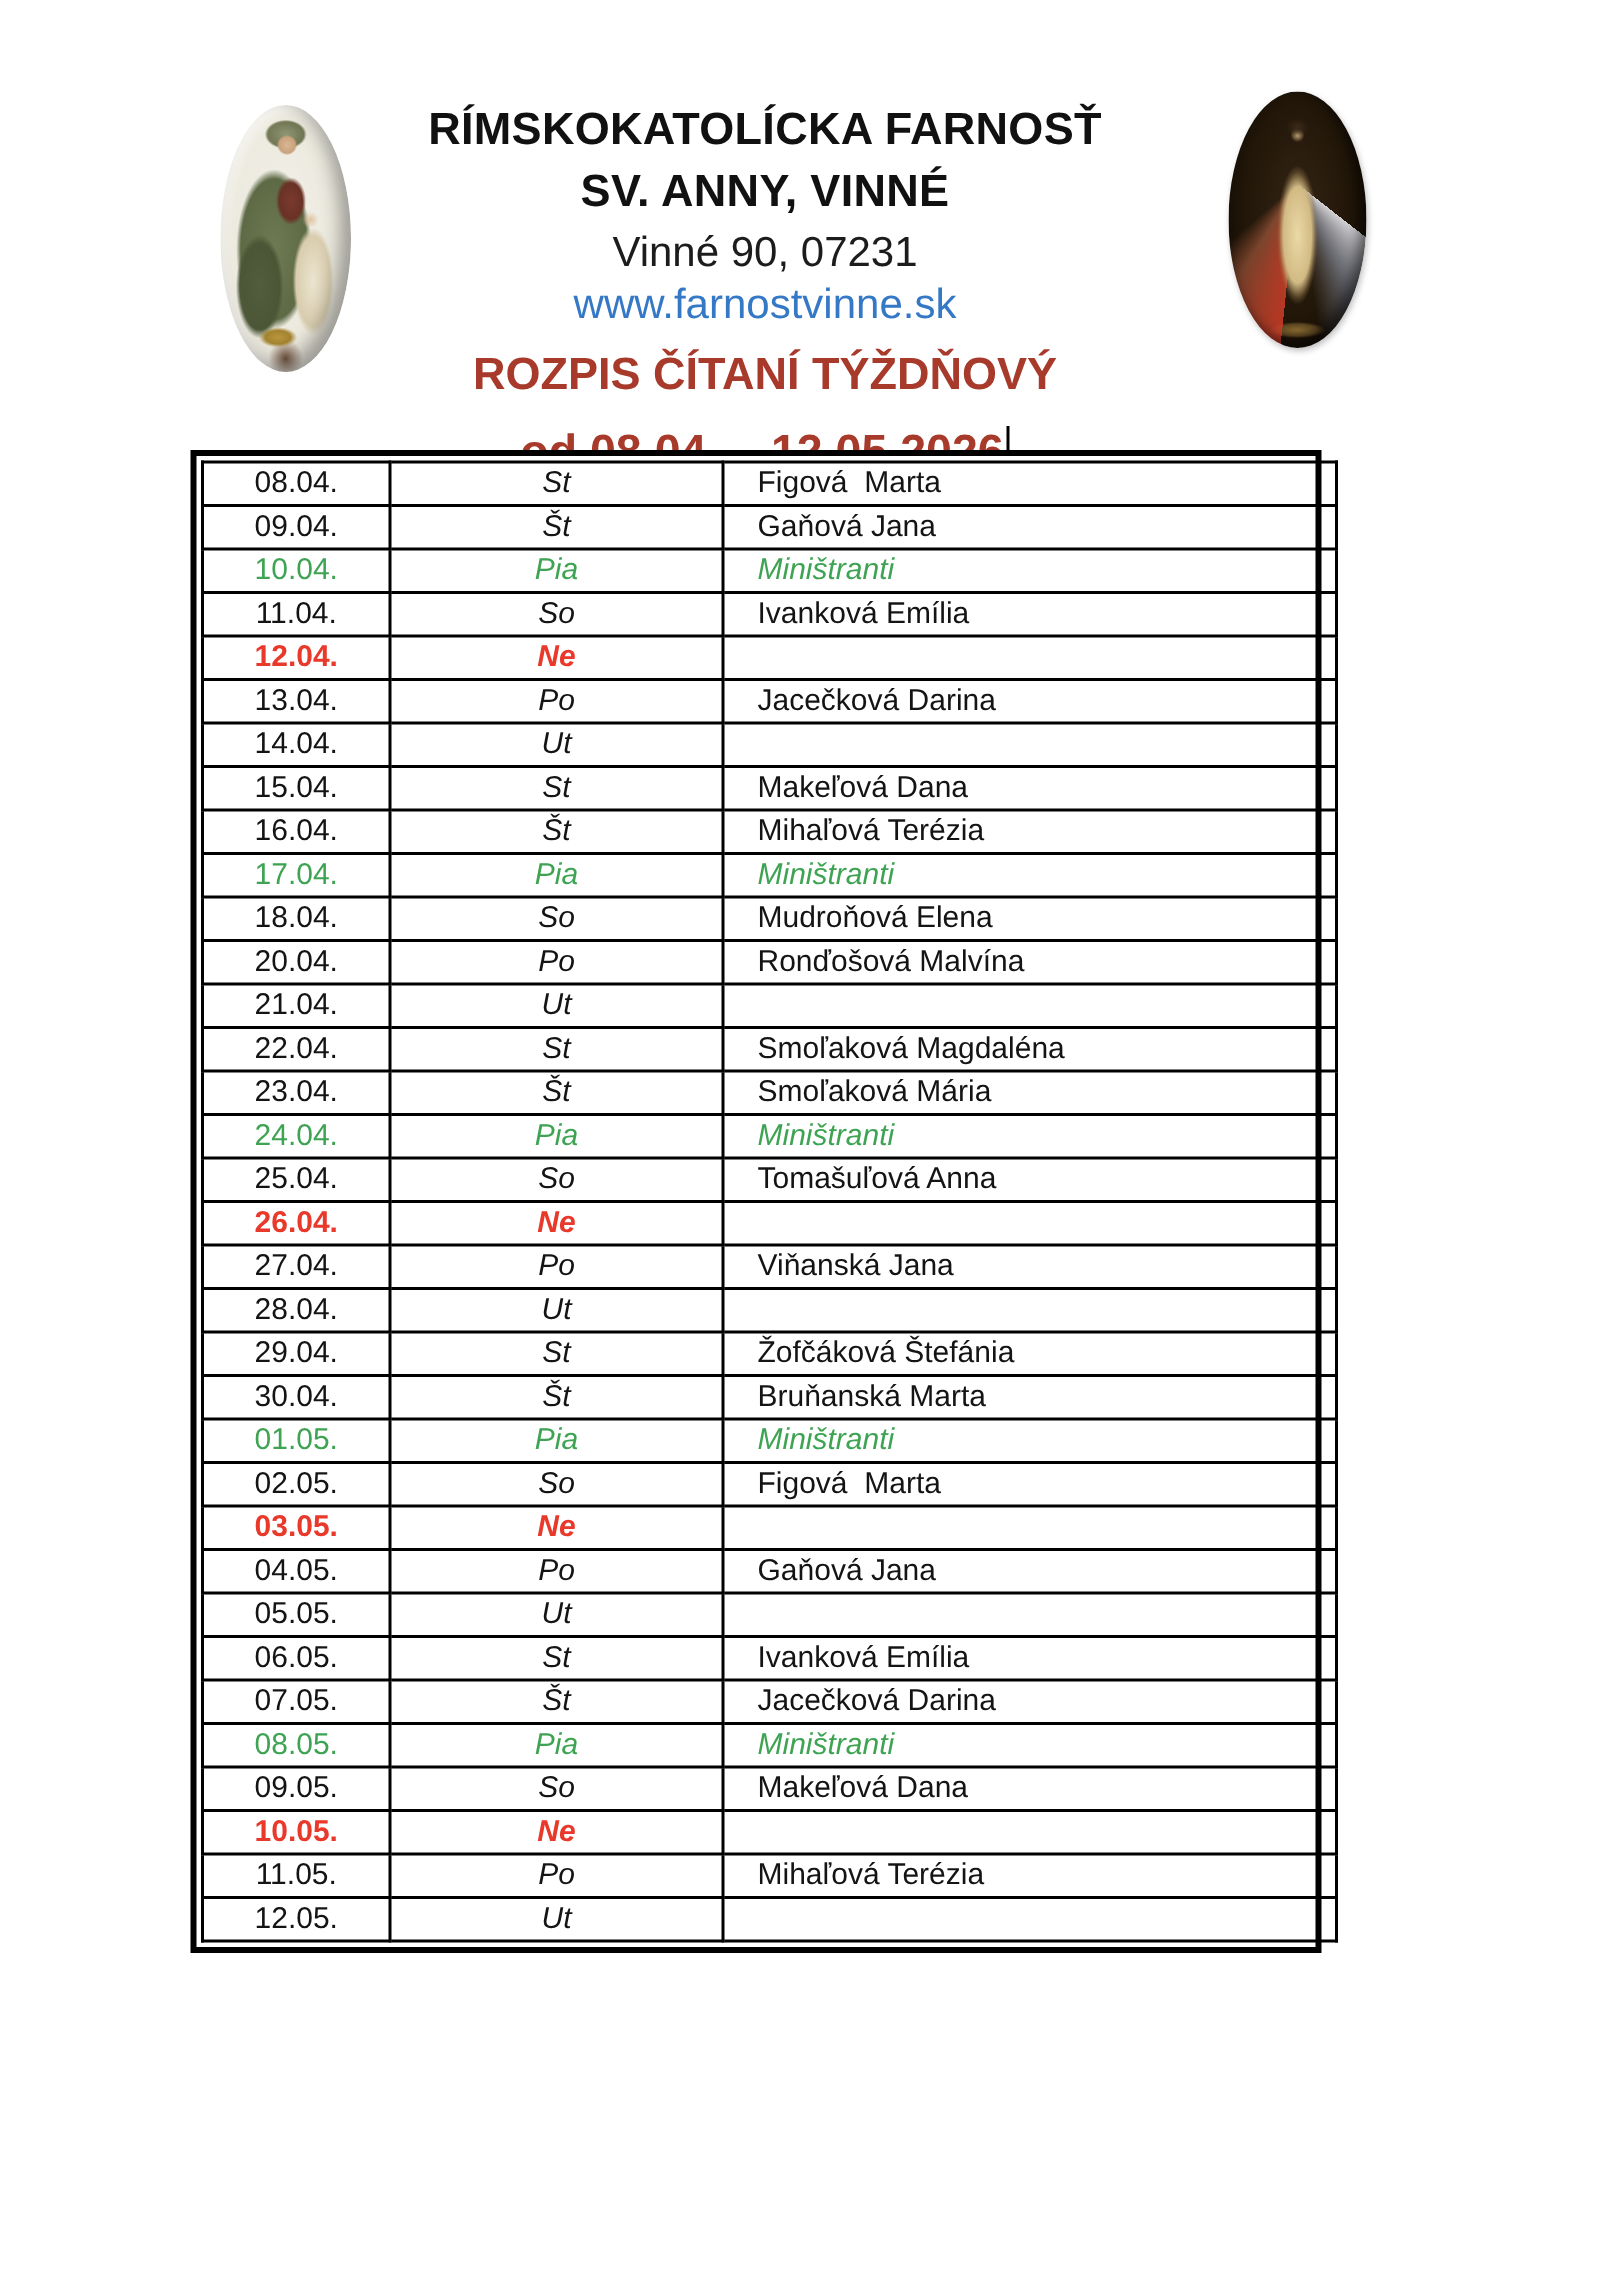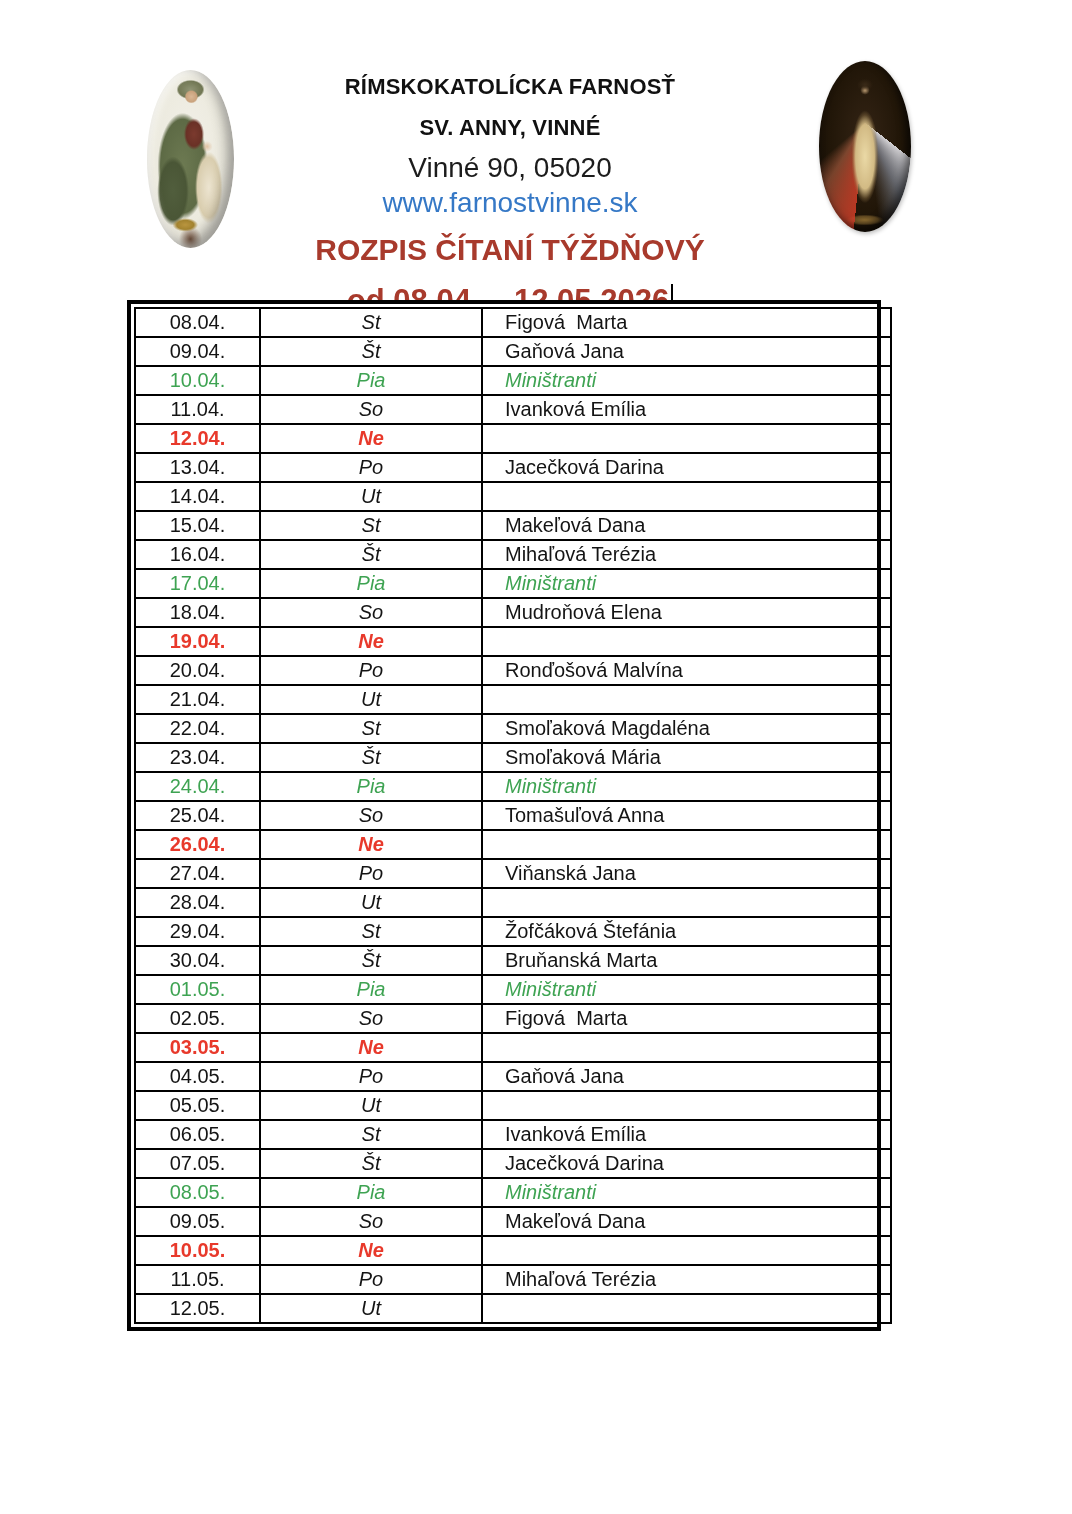--- a/index.html
+++ b/index.html
@@ -18,21 +18,21 @@
 
   
   .header-text {
     position:absolute;
     left:180px; top:66px;
     width:660px;
     text-align:center;
   }
   .h-line { display:block; }
   .parish-title {
-    font-size:22px; font-weight:bold; color:#111111;
+    font-size:30px; font-weight:bold; color:#111111;
     line-height:41px; letter-spacing:.2px;
   }
   .parish-address {
     font-size:28px; color:#1c1c1c; line-height:35px; margin-top:2px;
   }
   .parish-website {
     font-size:28px; color:var(--link-blue); line-height:34px; margin-top:1px;
     cursor:pointer;
   }
   .doc-title {
@@ -126,21 +126,21 @@
 
 <div class="page">
 
   <div class="oval-img st-anne"></div>
 
   <div class="oval-img divine-mercy"></div>
 
   <div class="header-text">
     <span class="h-line parish-title">RÍMSKOKATOLÍCKA FARNOSŤ</span>
     <span class="h-line parish-title">SV. ANNY, VINNÉ</span>
-    <span class="h-line parish-address">Vinné 90, 05020</span>
+    <span class="h-line parish-address">Vinné 90, 07231</span>
     <span class="h-line parish-website">www.farnostvinne.sk</span>
     <span class="h-line">
       <span class="doc-title">ROZPIS ČÍTANÍ TÝŽDŇOVÝ</span>
     </span>
     <span class="h-line date-range-line">
       <span class="date-range">od 08.04. – 12.05.2026</span><span class="text-cursor"></span>
     </span>
   </div>
 
   <div class="table-frame">
@@ -199,25 +199,20 @@
           <tr class="row-green">
             <td class="date-cell">17.04.</td>
             <td class="day-cell">Pia</td>
             <td class="name-cell">Miništranti</td>
           </tr>
           <tr class="row-normal">
             <td class="date-cell">18.04.</td>
             <td class="day-cell">So</td>
             <td class="name-cell">Mudroňová Elena</td>
           </tr>
-          <tr class="row-red">
-            <td class="date-cell">19.04.</td>
-            <td class="day-cell">Ne</td>
-            <td class="name-cell"></td>
-          </tr>
           <tr class="row-normal">
             <td class="date-cell">20.04.</td>
             <td class="day-cell">Po</td>
             <td class="name-cell">Ronďošová Malvína</td>
           </tr>
           <tr class="row-normal">
             <td class="date-cell">21.04.</td>
             <td class="day-cell">Ut</td>
             <td class="name-cell"></td>
           </tr>

